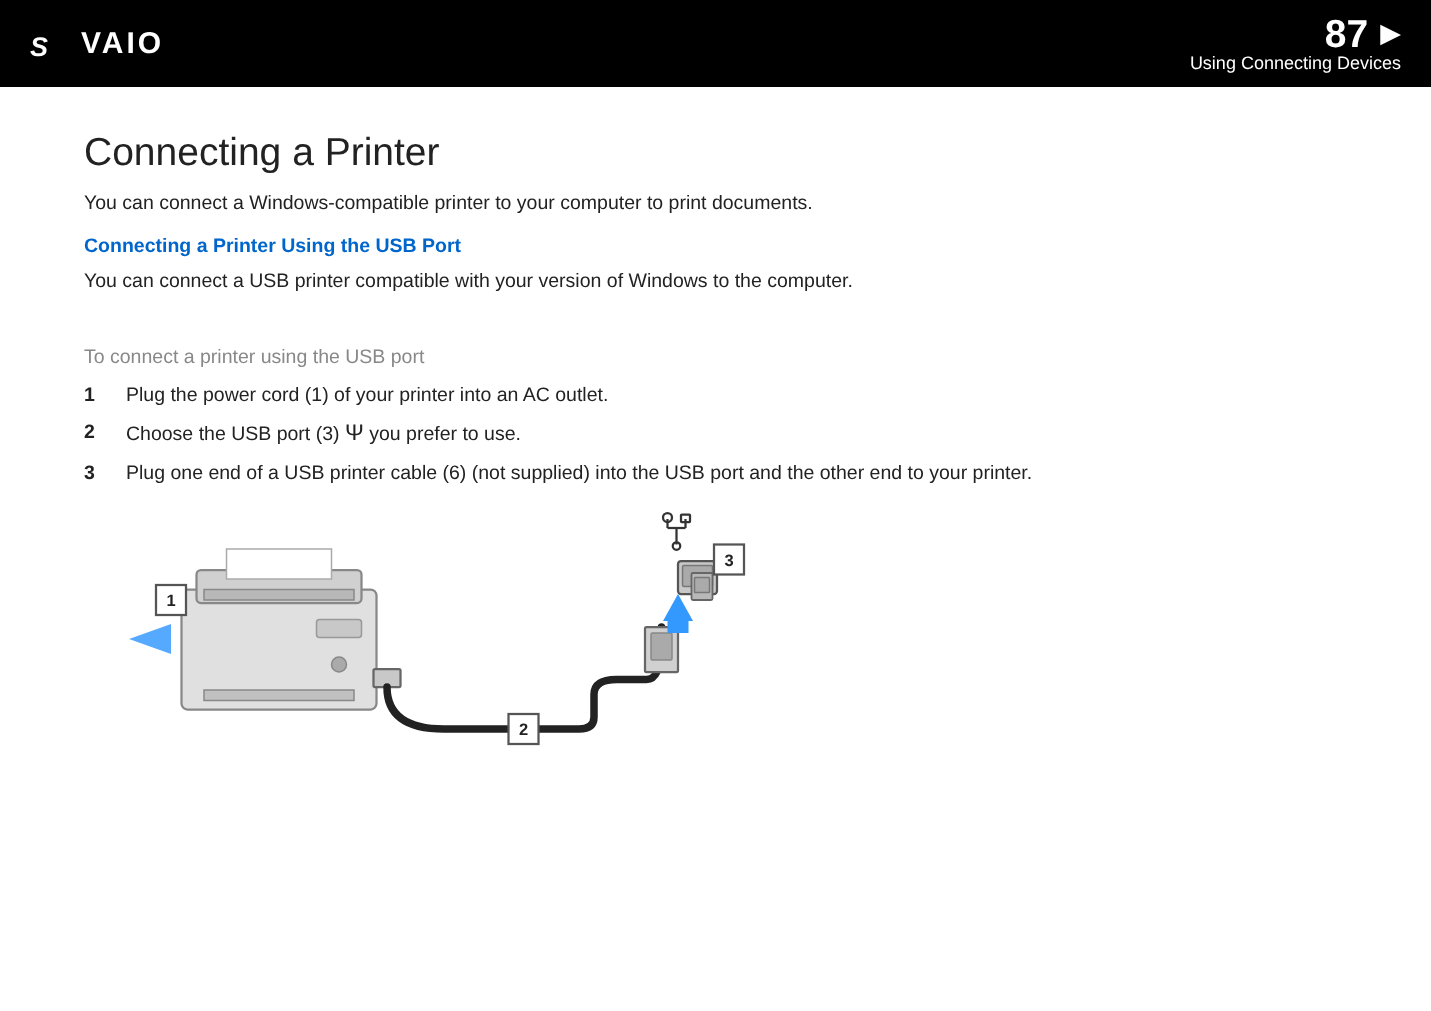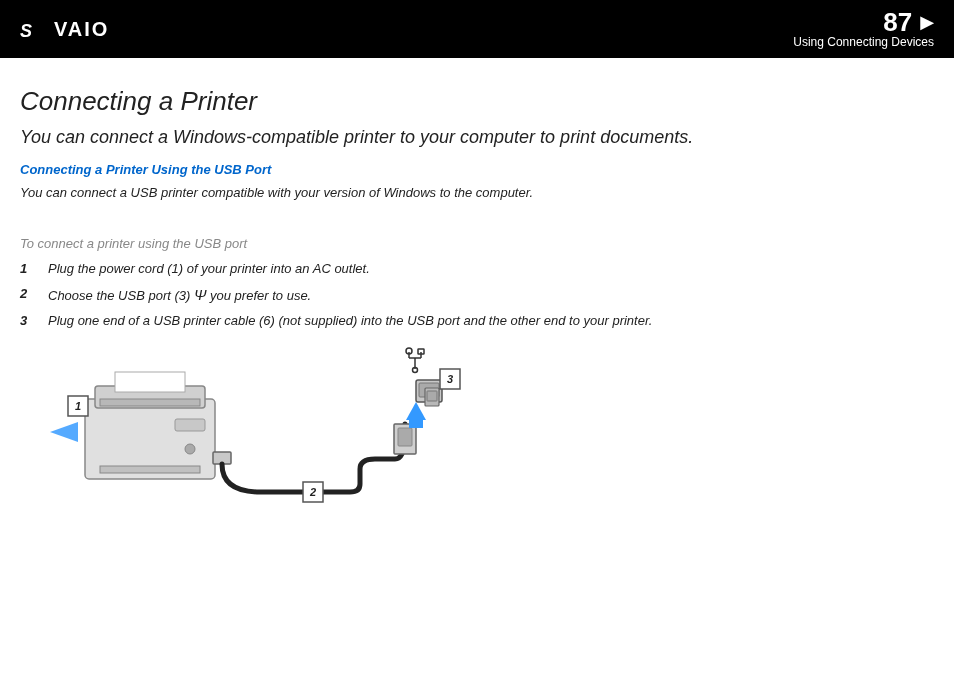--- a/index.html
+++ b/index.html
@@ -31,31 +31,30 @@
     }
     .header-right {
       display: flex;
       flex-direction: column;
       align-items: flex-end;
       color: white;
     }
 
     
     .content {
-      padding: 28px 48px 20px 20px;
-      font-style: italic;
+      padding: 28px 48px 20px 56px;
     }
     .main-title {
       font-size: 26px;
       font-weight: normal;
       color: #222;
       margin-bottom: 10px;
     }
     .intro-text {
-      font-size: 18px;
+      font-size: 13px;
       color: #222;
       margin-bottom: 14px;
     }
     .section-title {
       font-size: 13px;
       font-weight: bold;
       color: #0066cc;
       margin-bottom: 8px;
     }
     .section-intro {

